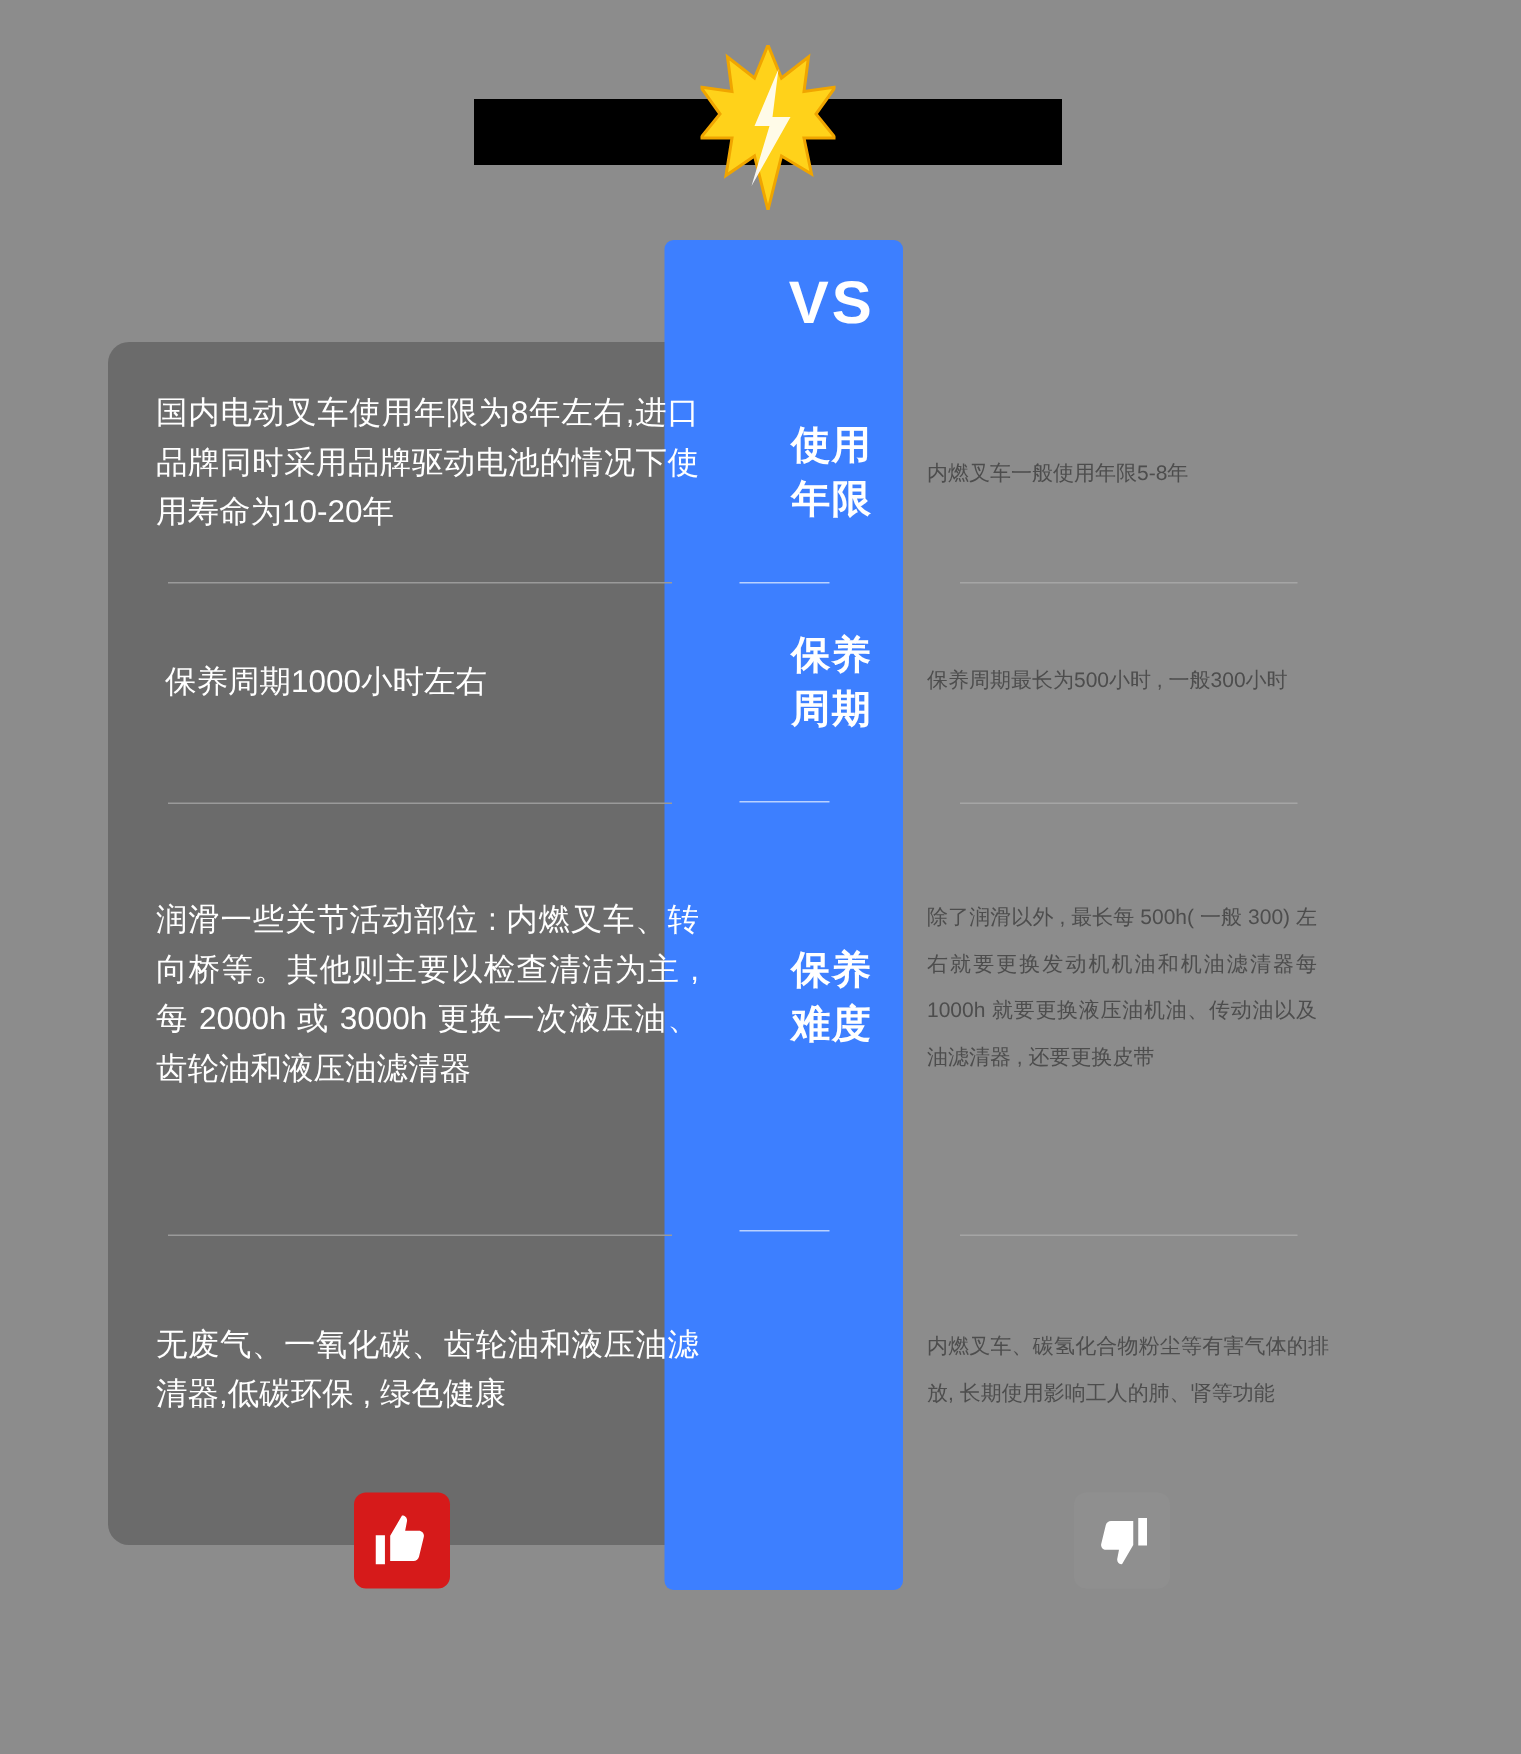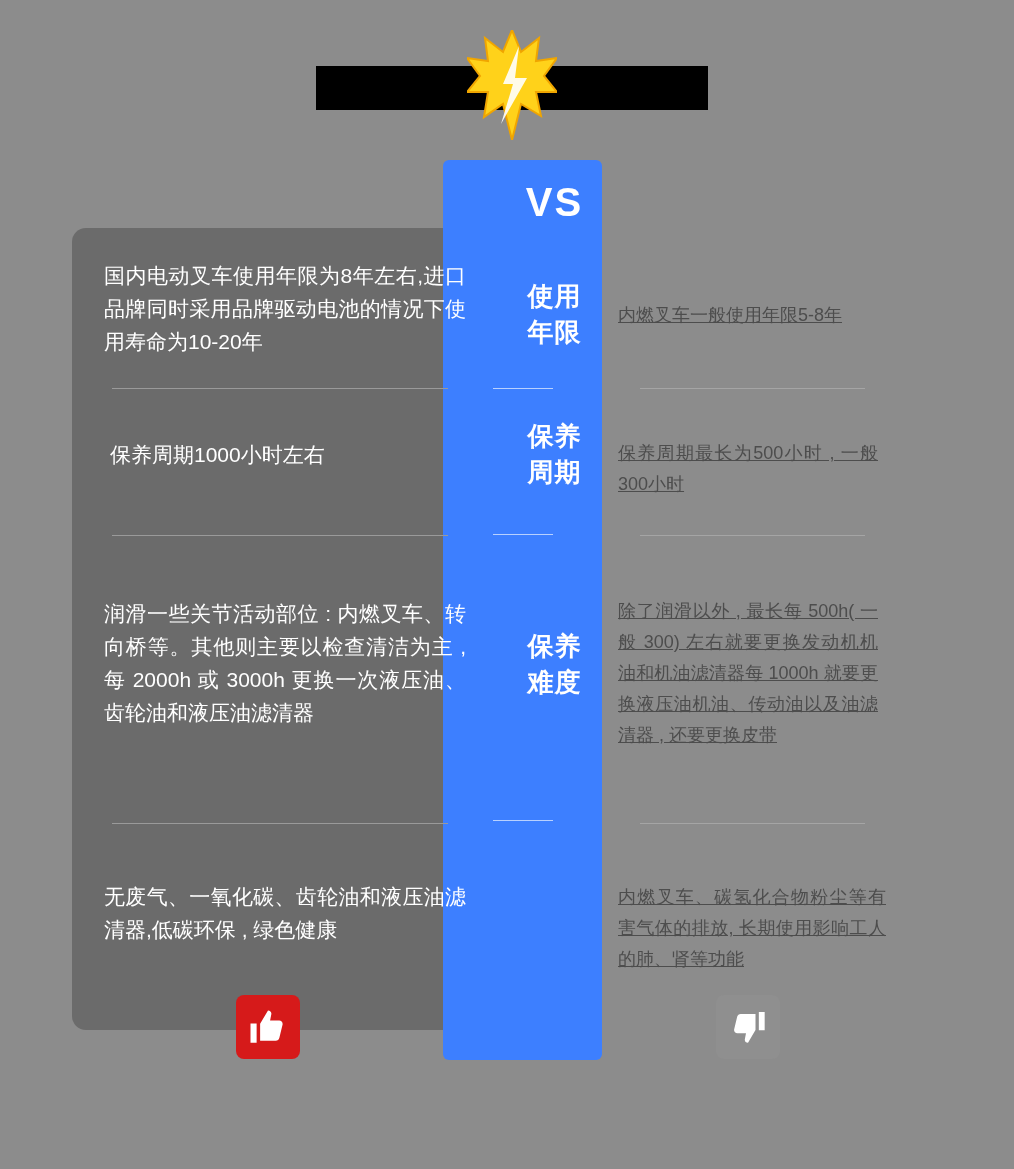--- a/index.html
+++ b/index.html
@@ -113,24 +113,23 @@
     position: absolute;
     color: #ffffff;
     font-size: 21px;
     line-height: 33px;
     text-align: justify;
     font-weight: normal;
   }
   .right-text {
     position: absolute;
     color: #4d4d4d;
-    font-size: 18px;
+    font-size: 14px;
     line-height: 31px;
     text-align: justify;
-    text-decoration: underline;
   }
   .left-divider {
     position: absolute;
     height: 1px;
     background: #9a9a9a;
   }
   .right-divider {
     position: absolute;
     height: 1px;
     background: #a5a5a5;

